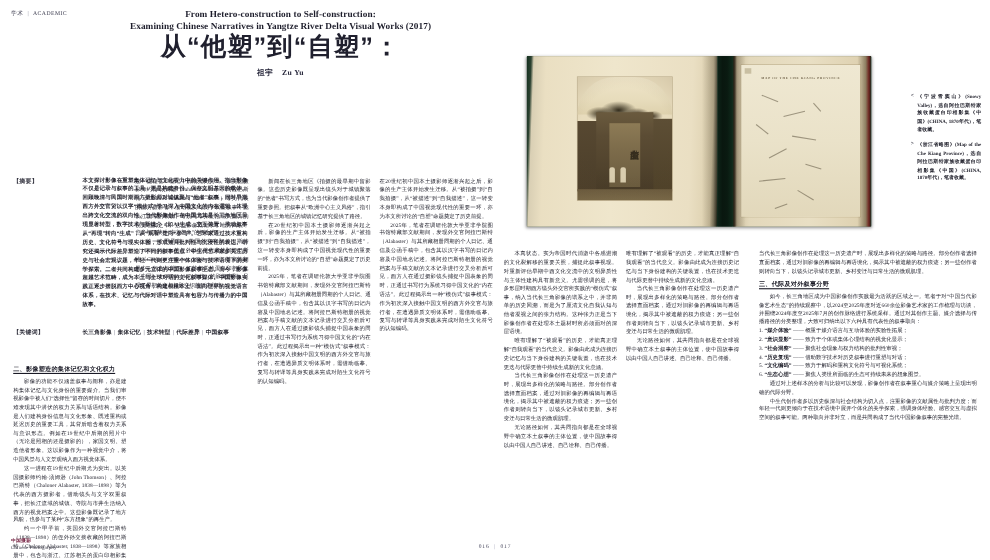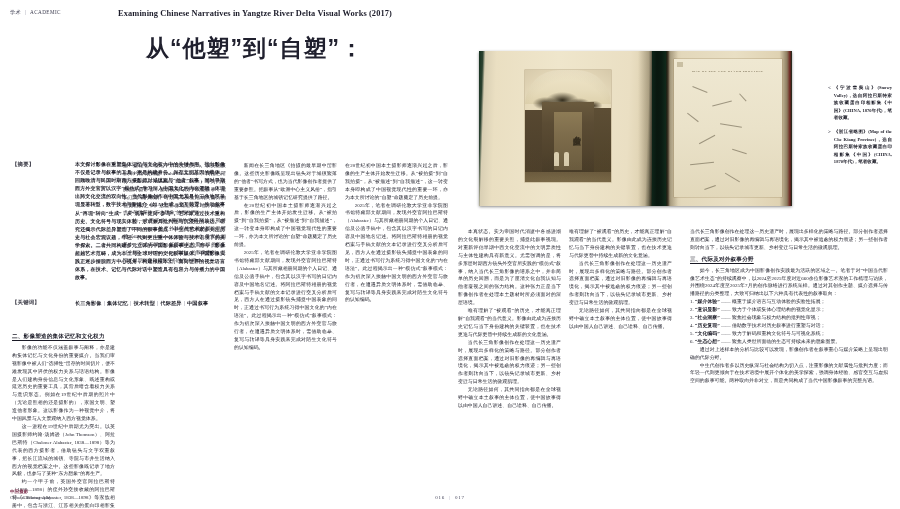--- a/index.html
+++ b/index.html
@@ -18,21 +18,21 @@
     position:absolute;left:10px;top:9px;
     font-size:5.2px;letter-spacing:.4px;color:#3b3b4e;
     font-family:"Liberation Serif",serif;
   }
   .runhead .bar{color:#8a8a9a;padding:0 2px;}
 
   
   .titleblock{position:absolute;left:60px;top:8px;width:390px;text-align:center;}
   .en1{font-size:8.4px;font-weight:bold;color:#1d1d2b;line-height:10px;letter-spacing:.1px;}
   .en2{font-size:8.4px;font-weight:bold;color:#1d1d2b;line-height:11px;letter-spacing:.1px;}
-  .cn1{font-size:23px;font-weight:bold;color:#20202e;line-height:27px;margin-top:16px;letter-spacing:1px;
+  .cn1{font-size:23px;font-weight:bold;color:#20202e;line-height:27px;margin-top:0;letter-spacing:1px;
        font-family:"Liberation Sans","DejaVu Sans",sans-serif;}
   .cn2{font-size:21px;font-weight:bold;color:#20202e;line-height:26px;letter-spacing:.5px;
        font-family:"Liberation Sans","DejaVu Sans",sans-serif;}
   .byline{font-size:7px;font-weight:bold;color:#26263a;margin-top:5px;letter-spacing:.3px;}
   .byline .lat{font-family:"Liberation Serif",serif;}
 
   
   .lbl{position:absolute;font-size:5.4px;color:#33333f;font-weight:bold;letter-spacing:.2px;}
   .abs-body{
     position:absolute;left:75px;top:161px;width:150px;
@@ -166,22 +166,28 @@
 
 <div class="page">
 
   <div class="runhead">
     <span>学术</span>
     <span class="bar">|</span>
     <span>ACADEMIC</span>
   </div>
 
   <div class="titleblock">
+    <div class="en1">From Hetero-construction to Self-construction:</div>
     <div class="en2">Examining Chinese Narratives in Yangtze River Delta Visual Works (2017)</div>
     <div class="cn1">从“他塑”到“自塑”：</div>
+    <div class="byline">
+      <span>祖宇</span>
+      &nbsp;&nbsp;
+      <span class="lat">Zu Yu</span>
+    </div>
   </div>
 
   <div class="lbl" style="left:12px;top:161px;">【摘要】</div>
   <div class="abs-body">本文探讨影像在重塑集体记忆与文化权力中的关键作用。指出影像不仅是记录与叙事的工具，更是构建身份、保存文明基因的载体。回顾晚清与民国时期西方摄影师对城镇聚与“他者”叙事，同时早期西方外交官贸以汉字“模仿式”学习深入中国文化的内在逻辑，体现出跨文化交流的双向性。当代影像创作在中国尤其是长三角地区呈现显著转型，数字技术与新媒介（如AI生成、交互装置）推动叙事从“再现”转向“生成”，从“观看”走向“参与”。艺术家通过技术重构历史、文化符号与现实体验，形成兼具批判性与沉浸性的表达。研究还揭示代际差异塑造了不同的叙事焦点：中生代艺术家多关注历史与社会宏观议题，年轻一代则更注重个体体验与技术语境下的美学探索。二者共同构建多元立体的中国影像叙事生态。而今，影像超越艺术范畴，成为本土与全球对话的文化叙事媒体。中国影像实践正逐步摆脱西方中心视角，构建根植本土、面向世界的视觉语言体系，在技术、记忆与代际对话中塑造具有包容力与传播力的中国故事。</div>
 
   <div class="lbl" style="left:12px;top:299px;">【关键词】</div>
   <div class="kw-body"><span>长三角影像</span><span style="padding: 0px 2px; color: rgb(138, 138, 154);">|</span><span>集体记忆</span><span style="padding: 0px 2px; color: rgb(138, 138, 154);">|</span><span>技术转型</span><span style="padding: 0px 2px; color: rgb(138, 138, 154);">|</span><span>代际差异</span><span style="padding: 0px 2px; color: rgb(138, 138, 154);">|</span><span>中国叙事</span></div>
 
   <div class="art">
     <div class="album">

